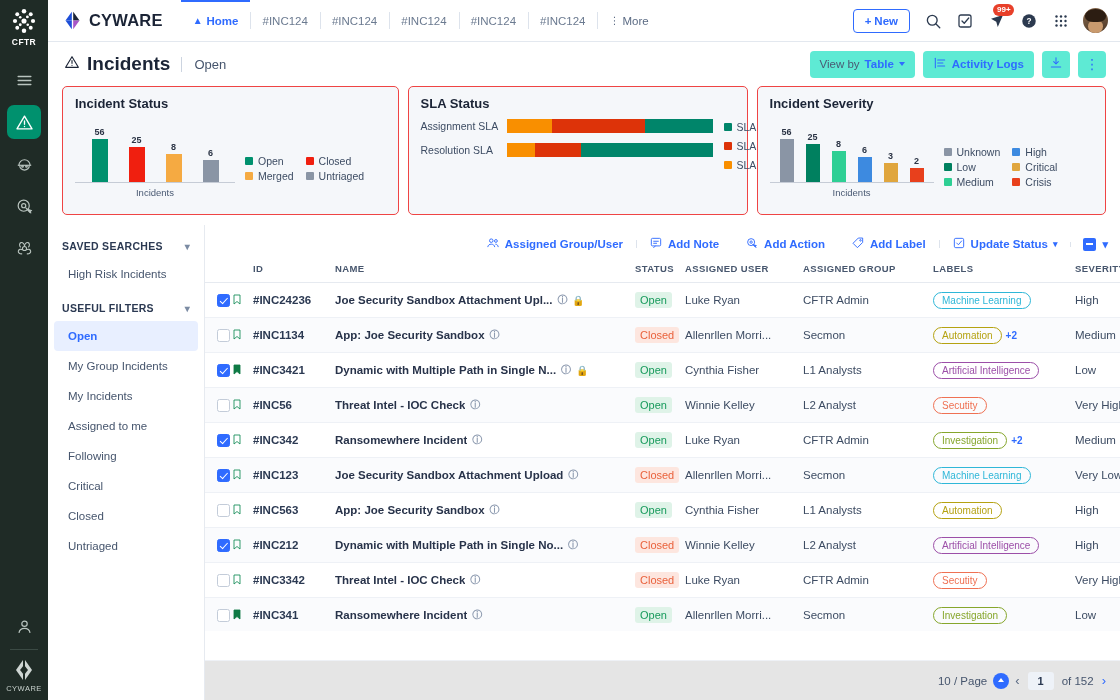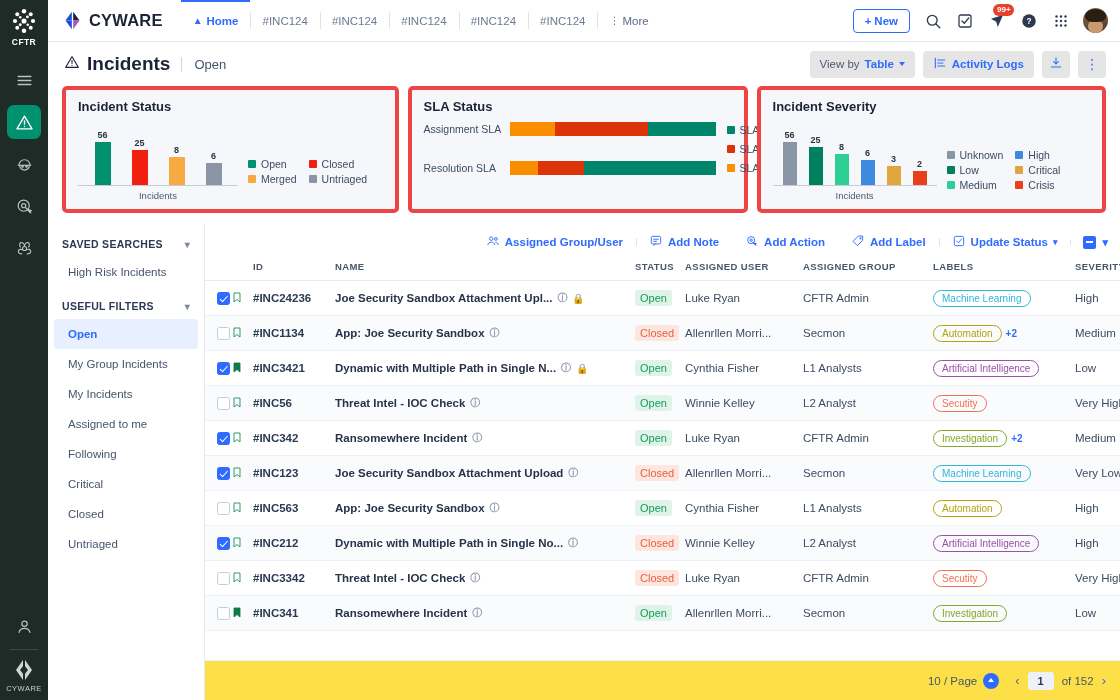--- a/index.html
+++ b/index.html
@@ -99,55 +99,55 @@
     font-size: 19px; font-weight: 700; color: #1b2436;
     display: flex; align-items: center; gap: 7px;
   }
   .pagehead h1 svg { width: 16px; height: 16px; }
   .pagehead-sub {
     font-size: 13px; color: #46556d; padding-left: 12px; margin-left: 11px;
     border-left: 1px solid #ccd4e0;
   }
   .head-actions { margin-left: auto; display: flex; align-items: center; gap: 8px; }
   .hbtn {
-    background: #e5e5e5; border-radius: 4px; height: 27px; display: flex; align-items: center;
+    background: #5eead4; border-radius: 4px; height: 27px; display: flex; align-items: center;
     gap: 5px; padding: 0 10px; font-size: 11.5px; color: #4a5a73;
   }
   .hbtn b { color: #2f6bff; font-weight: 700; }
   .hbtn.blue { color: #2f6bff; font-weight: 700; }
   .hbtn.sq { padding: 0 7px; }
   .hbtn svg { width: 14px; height: 14px; }
   .caret { border-left: 3.5px solid transparent; border-right: 3.5px solid transparent; border-top: 4px solid #2f6bff; }
 
   
   .widgets { display: flex; gap: 9px; padding: 0 14px 10px 14px; flex: 0 0 auto; }
   .card {
-    background: #f5f7fa; border: 4px solid #ef4444; border-radius: 5px;
-    padding: 9px 12px 8px; position: relative;
+    background: #f5f7fa; border: 1px solid #ef4444; border-radius: 5px;
+    padding: 9px 12px 16px; position: relative;
   }
   .card-title { font-size: 13px; font-weight: 700; color: #1b2436; margin-bottom: 4px; }
   .card.w1 { width: 337px; }
   .card.w2 { width: 340px; }
   .card.w3 { width: 350px; }
   .card-body { display: flex; align-items: flex-end; }
 
   .barchart { position: relative; padding-top: 12px; }
   .bars { display: flex; align-items: flex-end; gap: 0; height: 56px; border-bottom: 1px solid #c6ccd6; padding: 0 6px; }
   .barcol { width: 37px; display: flex; flex-direction: column; align-items: center; justify-content: flex-end; height: 100%; position: relative; }
   .barval { font-size: 9px; font-weight: 700; color: #2b3445; margin-bottom: 2px; }
   .bar { width: 16px; }
   .chart-xlabel { text-align: center; font-size: 9.5px; color: #4a5a73; margin-top: 4px; }
 
   .legend { display: grid; gap: 3px 12px; margin-left: 10px; margin-bottom: 16px; }
   .legend.two { grid-template-columns: auto auto; }
   .legend-item { display: flex; align-items: center; gap: 5px; font-size: 10.5px; color: #3d4c63; white-space: nowrap; }
   .swatch { width: 8px; height: 8px; border-radius: 1px; flex: 0 0 8px; }
 
   .sla-rows { flex: 1; padding-top: 4px; }
-  .sla-row { display: flex; align-items: center; margin-bottom: 25px; }
+  .sla-row { display: flex; align-items: center; margin-bottom: 10px; }
   .sla-label { font-size: 10.5px; color: #3d4c63; width: 86px; }
   .sla-bar { height: 14px; display: flex; width: 207px; }
   .sla-seg { height: 100%; }
 
   
   .split { flex: 1; display: flex; min-height: 0; }
 
   
   .sidebar {
     width: 157px; flex: 0 0 157px; border-right: 1px solid #e6eaf0;
@@ -228,22 +228,22 @@
   .chip {
     display: inline-block; border: 1px solid; border-radius: 10px;
     font-size: 10px; padding: 2px 8px; white-space: nowrap;
   }
   .plus { font-size: 10px; font-weight: 700; color: #2f6bff; margin-left: 4px; }
   .trunc { color: #3d4c63; }
 
   
   .footer {
     height: 40px; flex: 0 0 40px; display: flex; align-items: center;
-    justify-content: flex-end; gap: 16px; padding-right: 14px;
-    border-top: 1px solid #eef1f6; background: #fde047; margin-top: 29px;
+    justify-content: flex-end; gap: 6px; padding-right: 14px;
+    border-top: 1px solid #eef1f6; background: #e5e5e5; margin-top: 29px;
   }
   .pgsize { font-size: 11.5px; color: #46556d; display: flex; align-items: center; gap: 6px; }
   .pgcircle {
     width: 16px; height: 16px; border-radius: 50%; background: #2f6bff;
     display: flex; align-items: center; justify-content: center;
   }
   .pgcircle::after {
     content: ""; border-left: 3.5px solid transparent; border-right: 3.5px solid transparent;
     border-bottom: 4px solid #fff; margin-bottom: 1px;
   }

